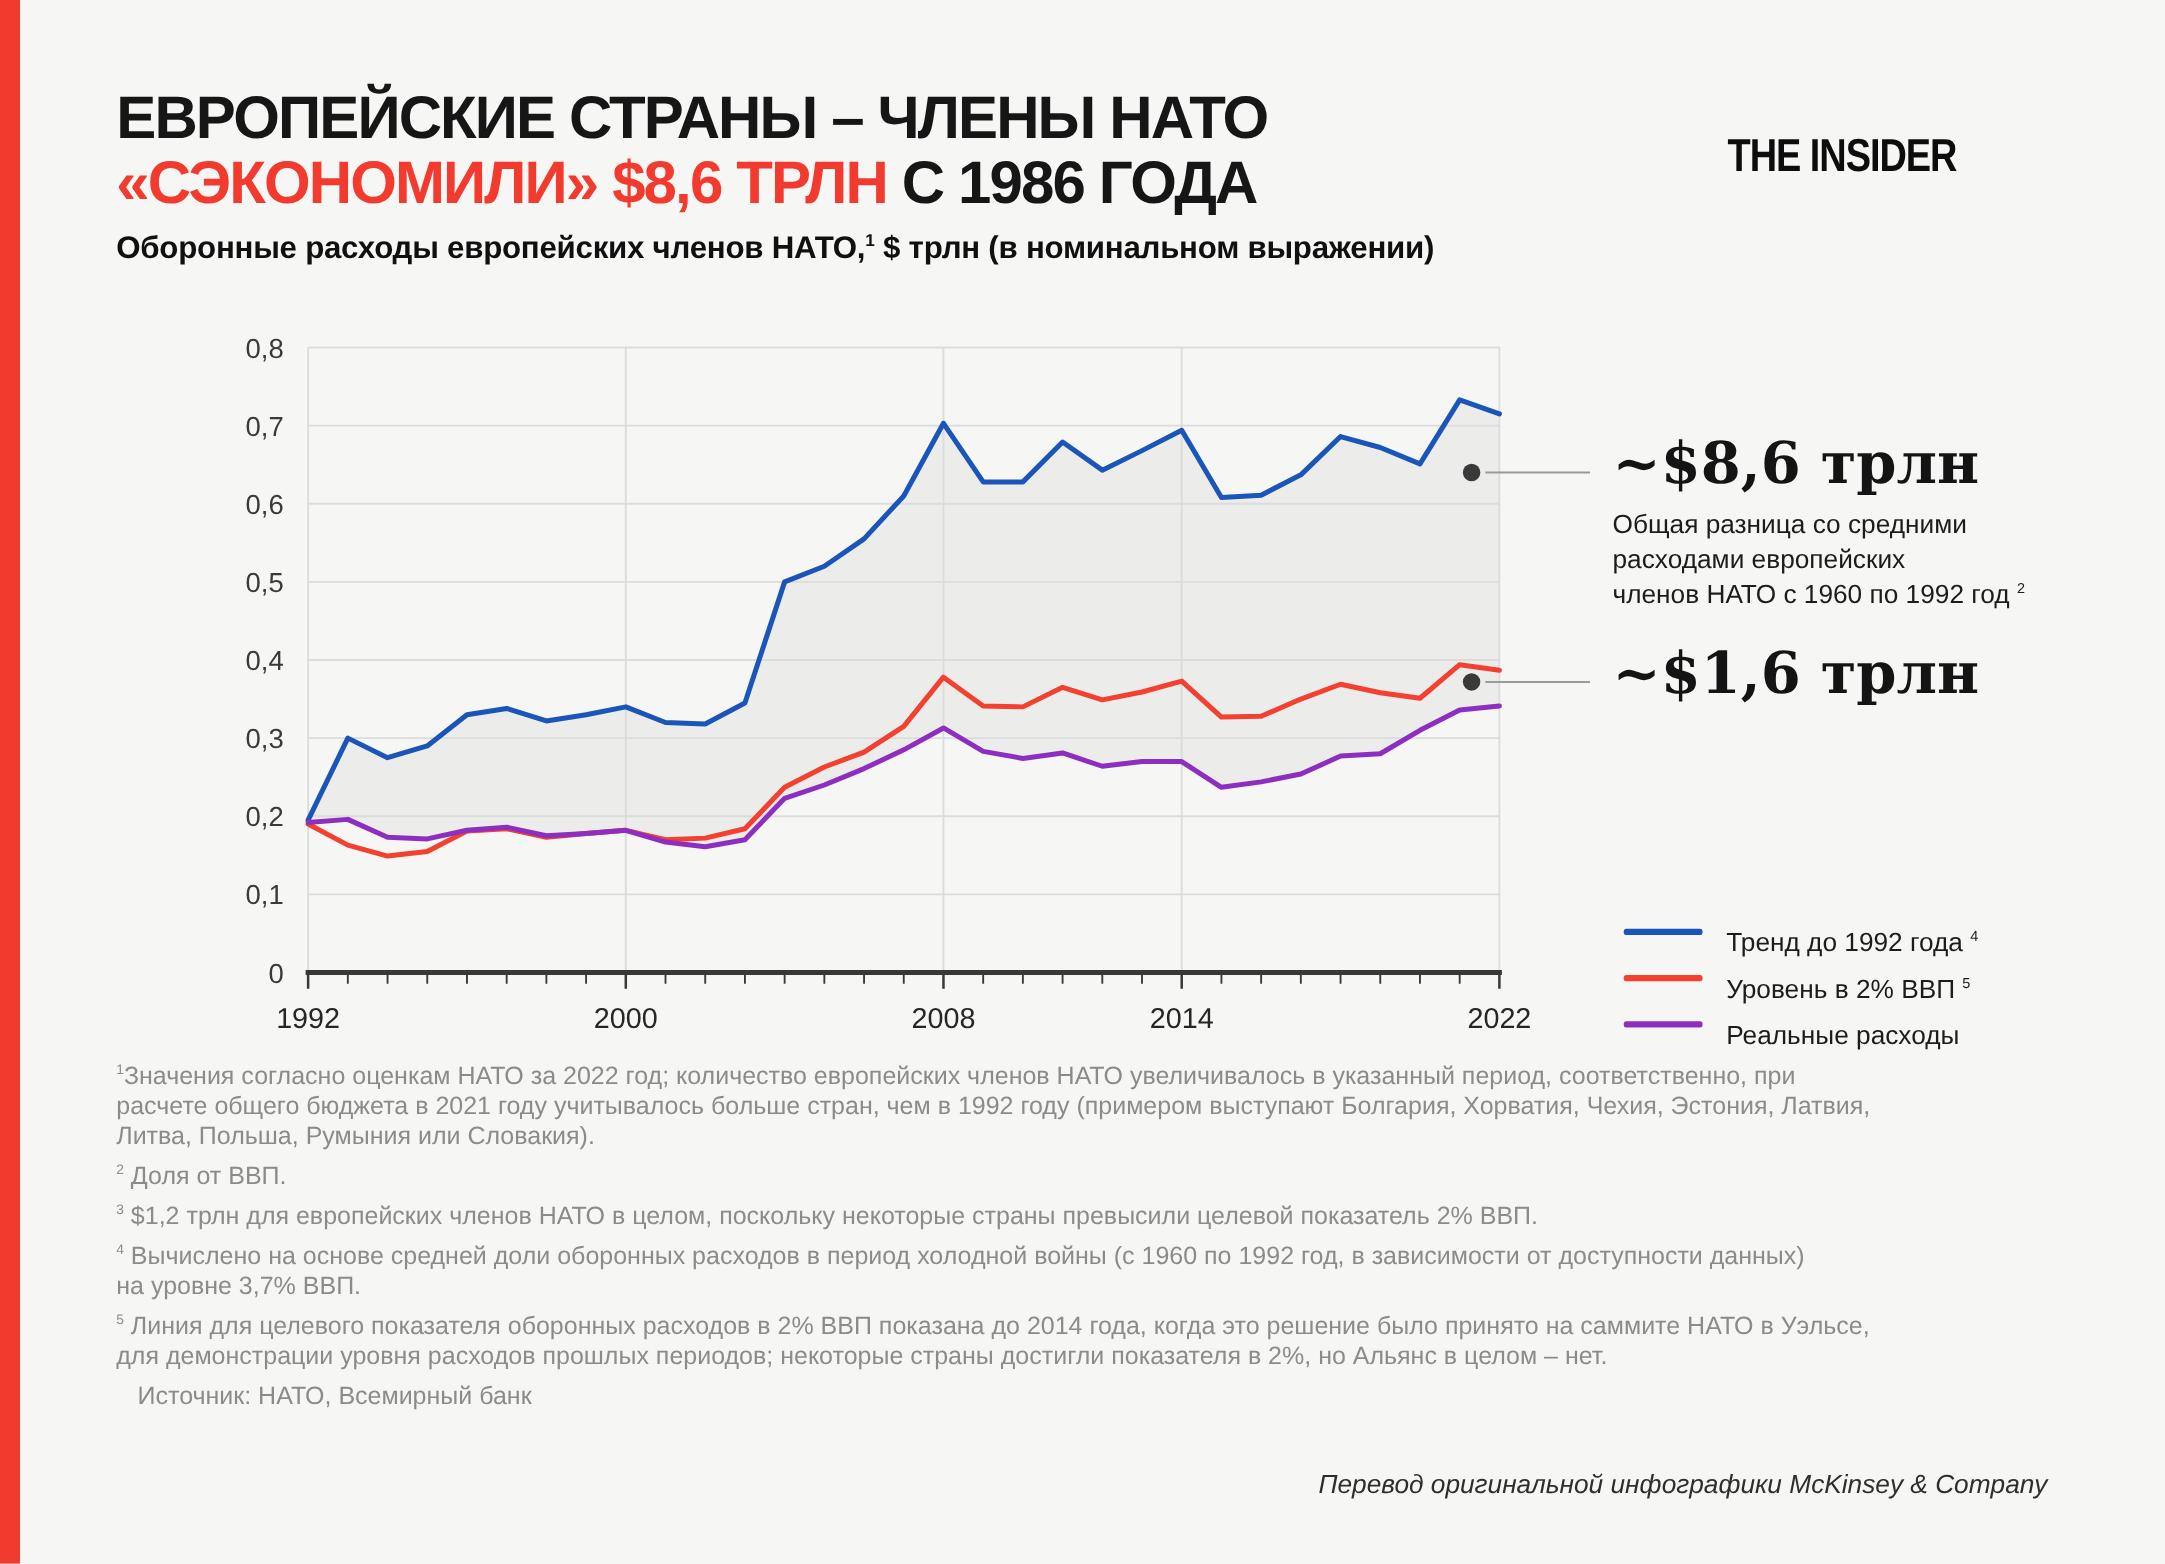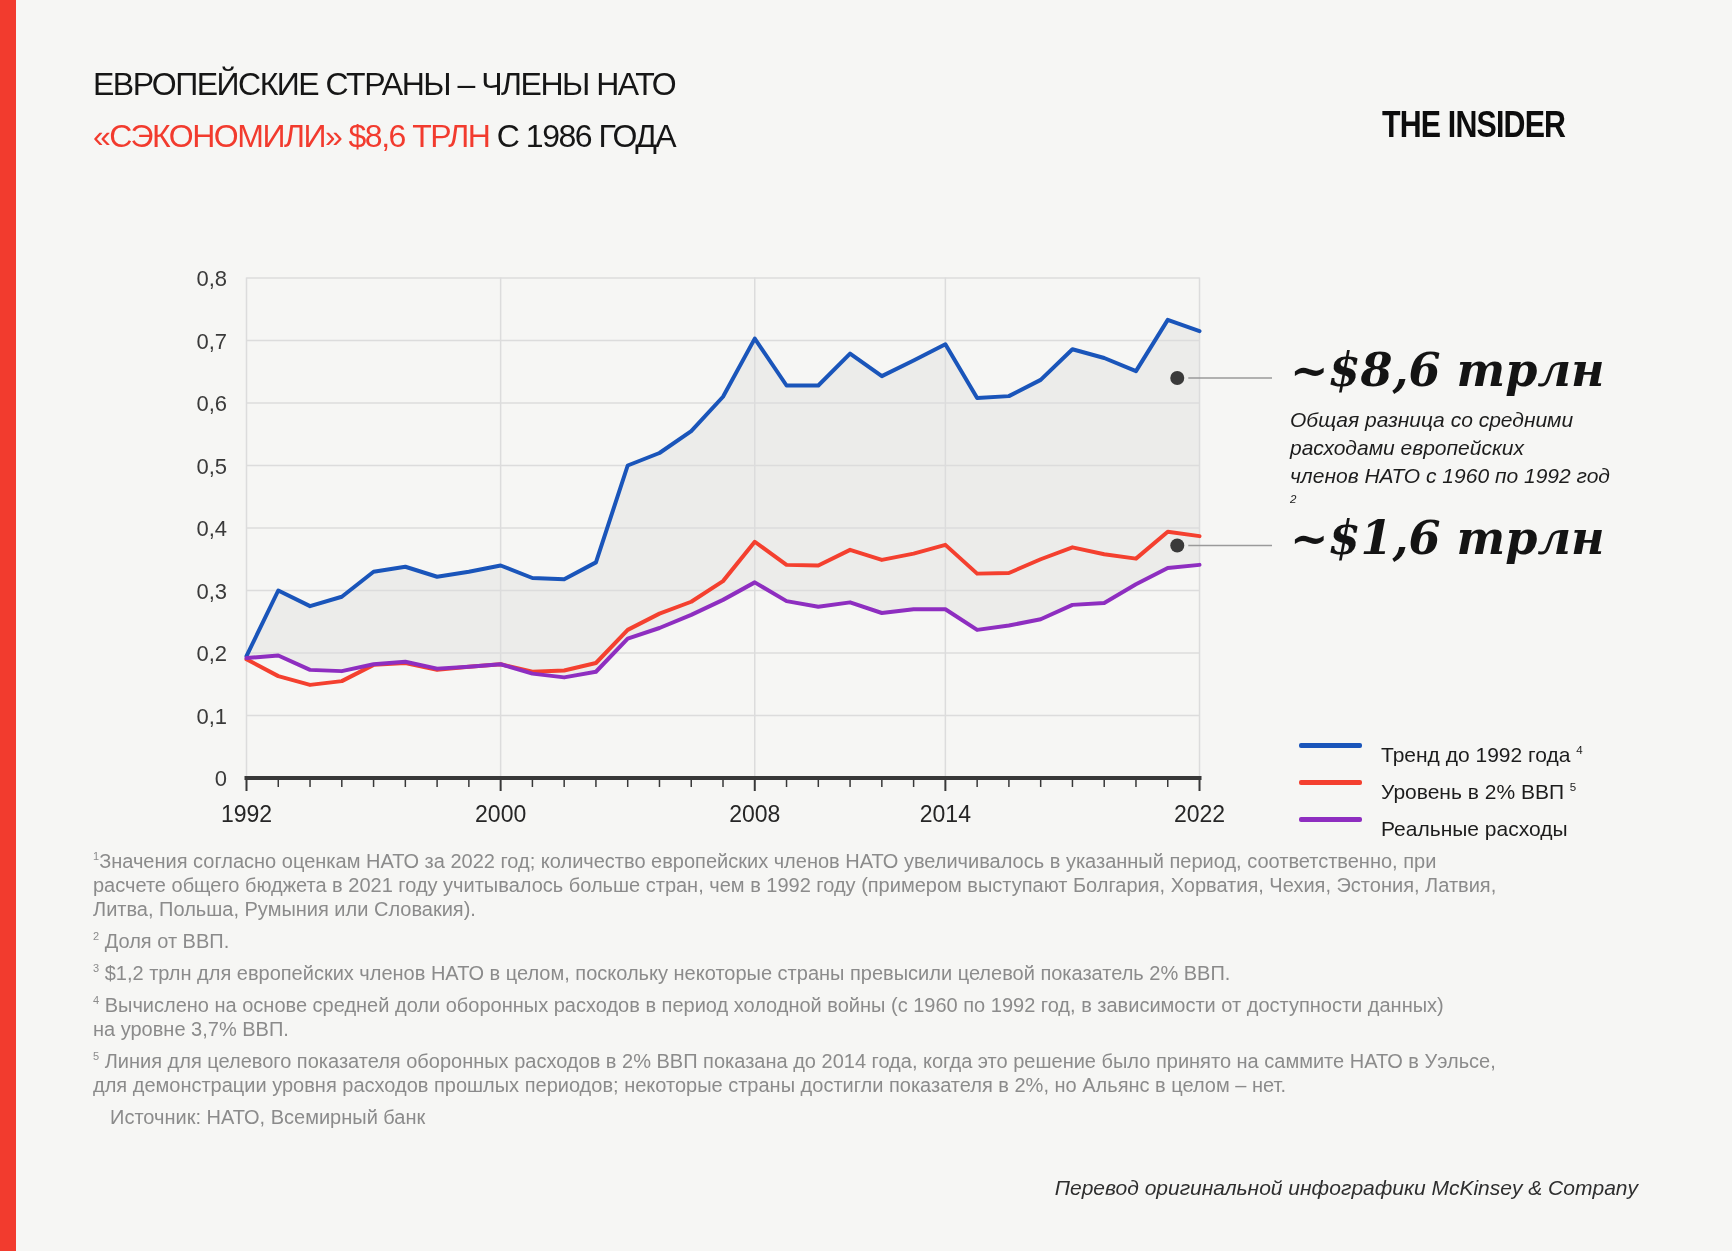--- a/index.html
+++ b/index.html
@@ -3,31 +3,31 @@
 <meta charset="utf-8">
 <style>
   html,body{margin:0;padding:0;}
   .page{
     position:relative; width:1732px; height:1251px;
     background:#f6f6f4; overflow:hidden;
     font-family:"Liberation Sans", sans-serif;
     color:#161616;
   }
   .accent-bar{position:absolute; left:0; top:0; width:16px; height:1251px;}
-  .title{position:absolute; left:93px; top:58px; font-weight:400; font-size:32px;
+  .title{position:absolute; left:93px; top:69px; font-weight:700; font-size:48px;
          line-height:52px; letter-spacing:-1.5px; color:#161616;}
   .title .red{}
   .logo{position:absolute; left:1382px; top:104px; font-weight:700; font-size:37px;
         letter-spacing:-1px; transform:scaleX(0.82); transform-origin:left center;
         color:#0d0d0d; white-space:nowrap;}
   .subtitle{position:absolute; left:93px; top:184px; font-weight:700; font-size:25px;
             letter-spacing:-0.2px; color:#101010;}
   sup{font-size:0.55em; vertical-align:super; line-height:0;}
   .chart-svg{position:absolute; left:0; top:0;}
-  .annotation{position:absolute; left:1290px; width:330px;font-style:italic;}
+  .annotation{position:absolute; left:1290px; width:330px;}
   .ann-1{top:346px;}
   .ann-2{top:514px;}
   .ann-headline{font-family:"DejaVu Serif", serif; font-weight:700; font-size:46px;
                 line-height:48px; color:#141414; white-space:nowrap;}
   .ann-desc{margin-top:12px; font-size:21px; line-height:28px; color:#1c1c1c;
             white-space:pre-line;}
   .legend{position:absolute; left:1299px; top:733px;}
   .legend-row{display:flex; align-items:center; height:24px; margin-bottom:13px;}
   .legend-swatch{width:63px; height:5px; border-radius:2px; flex:0 0 auto;}
   .legend-label{margin-left:19px; font-size:21px; color:#1c1c1c; white-space:nowrap;margin-top:20px;}
@@ -45,20 +45,21 @@
 
   <div class="accent-bar" style="background: rgb(242, 59, 46);"></div>
 
   <div class="title">
     <div>ЕВРОПЕЙСКИЕ СТРАНЫ – ЧЛЕНЫ НАТО</div>
     <div><span class="red" style="color: rgb(242, 59, 46);">«СЭКОНОМИЛИ» $8,6 ТРЛН</span><span> С 1986 ГОДА</span></div>
   </div>
 
   <div class="logo">THE INSIDER</div>
 
+  <div class="subtitle"><span>Оборонные расходы европейских членов НАТО,</span><sup>1</sup><span> $ трлн (в номинальном выражении)</span></div>
 
   <svg class="chart-svg" id="chart" width="1732" height="1251" viewBox="0 0 1732 1251">
       <polygon points="246.5,656.125 278.267,590.5 310.034,606.125 341.801,596.75 373.568,571.75 405.33500000000004,566.75 437.102,576.75 468.869,571.75 500.63599999999997,565.5 532.403,578 564.1700000000001,579.25 595.937,562.375 627.704,465.5 659.471,453 691.238,431.12499999999994 723.005,396.75 754.7719999999999,338.625 786.539,385.5 818.306,385.5 850.073,353.62499999999994 881.84,376.125 913.607,360.5 945.374,344.25000000000006 977.141,398 1008.908,396.125 1040.675,379.875 1072.442,349.24999999999994 1104.2089999999998,358 1135.976,371.125 1167.743,319.875 1199.51,331.125 1199.51,564.875 1167.743,568 1135.976,584.25 1104.2089999999998,603 1072.442,604.875 1040.675,619.25 1008.908,625.5 977.141,629.875 945.374,609.25 913.607,609.25 881.84,613 850.073,602.375 818.306,606.75 786.539,601.125 754.7719999999999,582.375 723.005,599.875 691.238,614.875 659.471,628 627.704,638.625 595.937,671.75 564.1700000000001,677.375 532.403,673.625 500.63599999999997,664.25 468.869,666.75 437.102,668.625 405.33500000000004,661.75 373.568,664.25 341.801,671.125 310.034,669.875 278.267,655.5 246.5,658" fill="rgba(70,70,70,0.055)" stroke="none"></polygon>
       <line x1="246.5" x2="246.5" y1="277.5" y2="778" stroke="#dcdcdc" stroke-width="1.5"></line>
       <line x1="500.63599999999997" x2="500.63599999999997" y1="277.5" y2="778" stroke="#dcdcdc" stroke-width="1.5"></line>
       <line x1="754.7719999999999" x2="754.7719999999999" y1="277.5" y2="778" stroke="#dcdcdc" stroke-width="1.5"></line>
       <line x1="945.374" x2="945.374" y1="277.5" y2="778" stroke="#dcdcdc" stroke-width="1.5"></line>
       <line x1="1199.51" x2="1199.51" y1="277.5" y2="778" stroke="#dcdcdc" stroke-width="1.5"></line>
       <text x="227" y="786" text-anchor="end" font-size="22" fill="#3a3a3a">0</text>
       <line x1="246.5" x2="1199.51" y1="715.5" y2="715.5" stroke="#dcdcdc" stroke-width="1.5"></line>

